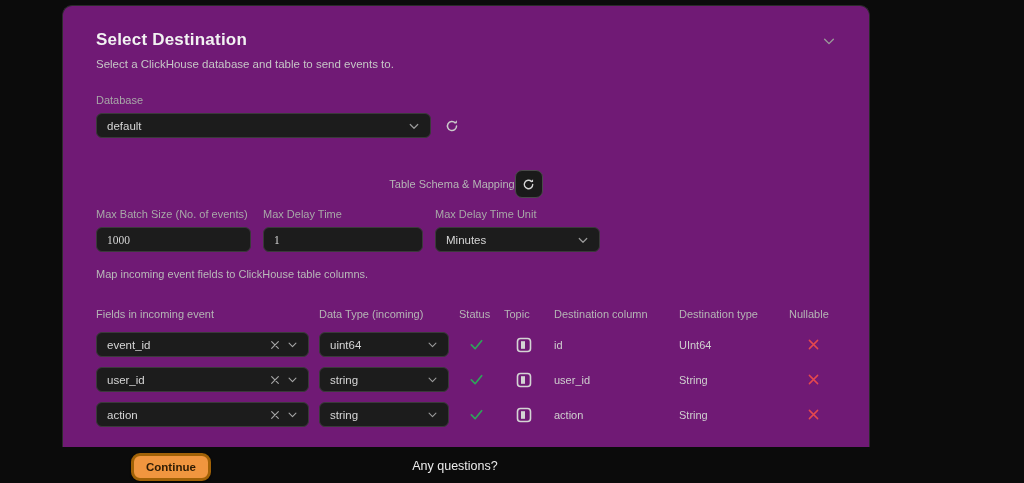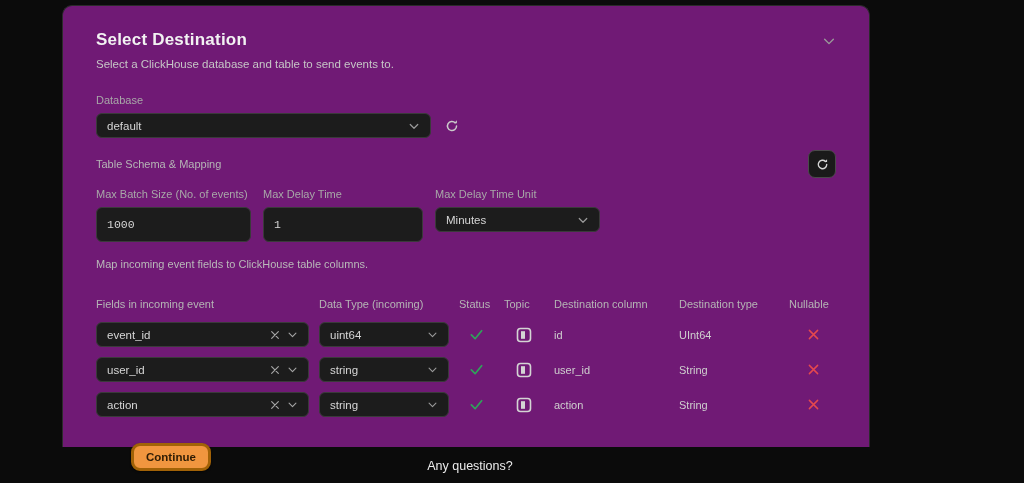--- a/index.html
+++ b/index.html
@@ -19,49 +19,49 @@
   .db-group { display:flex; align-items:flex-end; gap:14px; }
   .select {
     background:#1c1c1c; border:1px solid #3a3a3a; border-radius:6px;
     height:25px; display:flex; align-items:center; justify-content:space-between;
     padding:0 10px; font-size:11.5px; color:#d6d6d6; cursor:pointer;
   }
   .select .val { white-space:nowrap; }
   .w-db { width:335px; } .w-tb { width:344px; }
   .icon-btn { background:none; border:none; color:#cbcbcb; cursor:pointer; padding:0;
     height:25px; display:flex; align-items:center; }
-  .schema-row { display:flex; justify-content:space-between; align-items:center; margin-top:12px; }
+  .schema-row { display:flex; justify-content:center; align-items:center; margin-top:32px; }
   .schema-label { font-size:11px; color:#b5b5b5; }
   .refresh-btn { width:28px; height:28px; border:1px solid #4a4a4a; border-radius:7px;
     background:#1a1a1a; color:#d6d6d6; display:flex; align-items:center; justify-content:center;
     cursor:pointer; }
   .inputs-row { display:flex; gap:12px; margin-top:10px; }
   .input-box {
     background:#1c1c1c; border:1px solid #3a3a3a; border-radius:6px;
-    height:35px; font-size:11.5px; color:#d6d6d6; padding:0 10px; outline:none;
-    font-family:Liberation Mono, monospace;
+    height:25px; font-size:11.5px; color:#d6d6d6; padding:0 10px; outline:none;
+    font-family:Liberation Serif, serif;
   }
   .w-batch { width:155px; } .w-delay { width:160px; } .w-unit { width:165px; }
   .hint { margin-top:16px; font-size:11px; color:#b9b9b9; }
   .map-table { margin-top:28px; }
   .mgrid { display:grid; grid-template-columns:213px 130px 35px 40px 115px 100px 48px;
     column-gap:10px; align-items:center; }
   .mhead { margin-bottom:12px; }
   .mhead .hcell { font-size:11px; color:#b5b5b5; }
   .mrow { margin-bottom:10px; }
   .cell { font-size:11px; color:#cfcfcf; }
   .center { display:flex; justify-content:center; }
   .sel-icons { display:flex; align-items:center; gap:7px; color:#a5a5a5; }
   .sel-icons .clr { cursor:pointer; }
   .continue-btn {
     margin-top:16px; background:#f0963f; border:3px solid #a16207; border-radius:9px;
     color:#2e1c04; font-size:11.5px; font-weight:bold; padding:5px 12px; cursor:pointer;
     box-shadow:0 1px 2px rgba(0,0,0,.6); font-family:"Liberation Sans", sans-serif;margin-left:35px;
   }
-  .footer { position:absolute; left:66px; top:456px; width:808px; text-align:center; }
+  .footer { position:absolute; left:51px; top:456px; width:808px; text-align:center; }
   .footer span { font-size:12.5px; color:#ececec; }
   svg { display:block; }
 </style>
 </head>
 <body>
 
 <div class="card">
 
   <div class="card-header">
     <div class="title">Select Destination</div>

